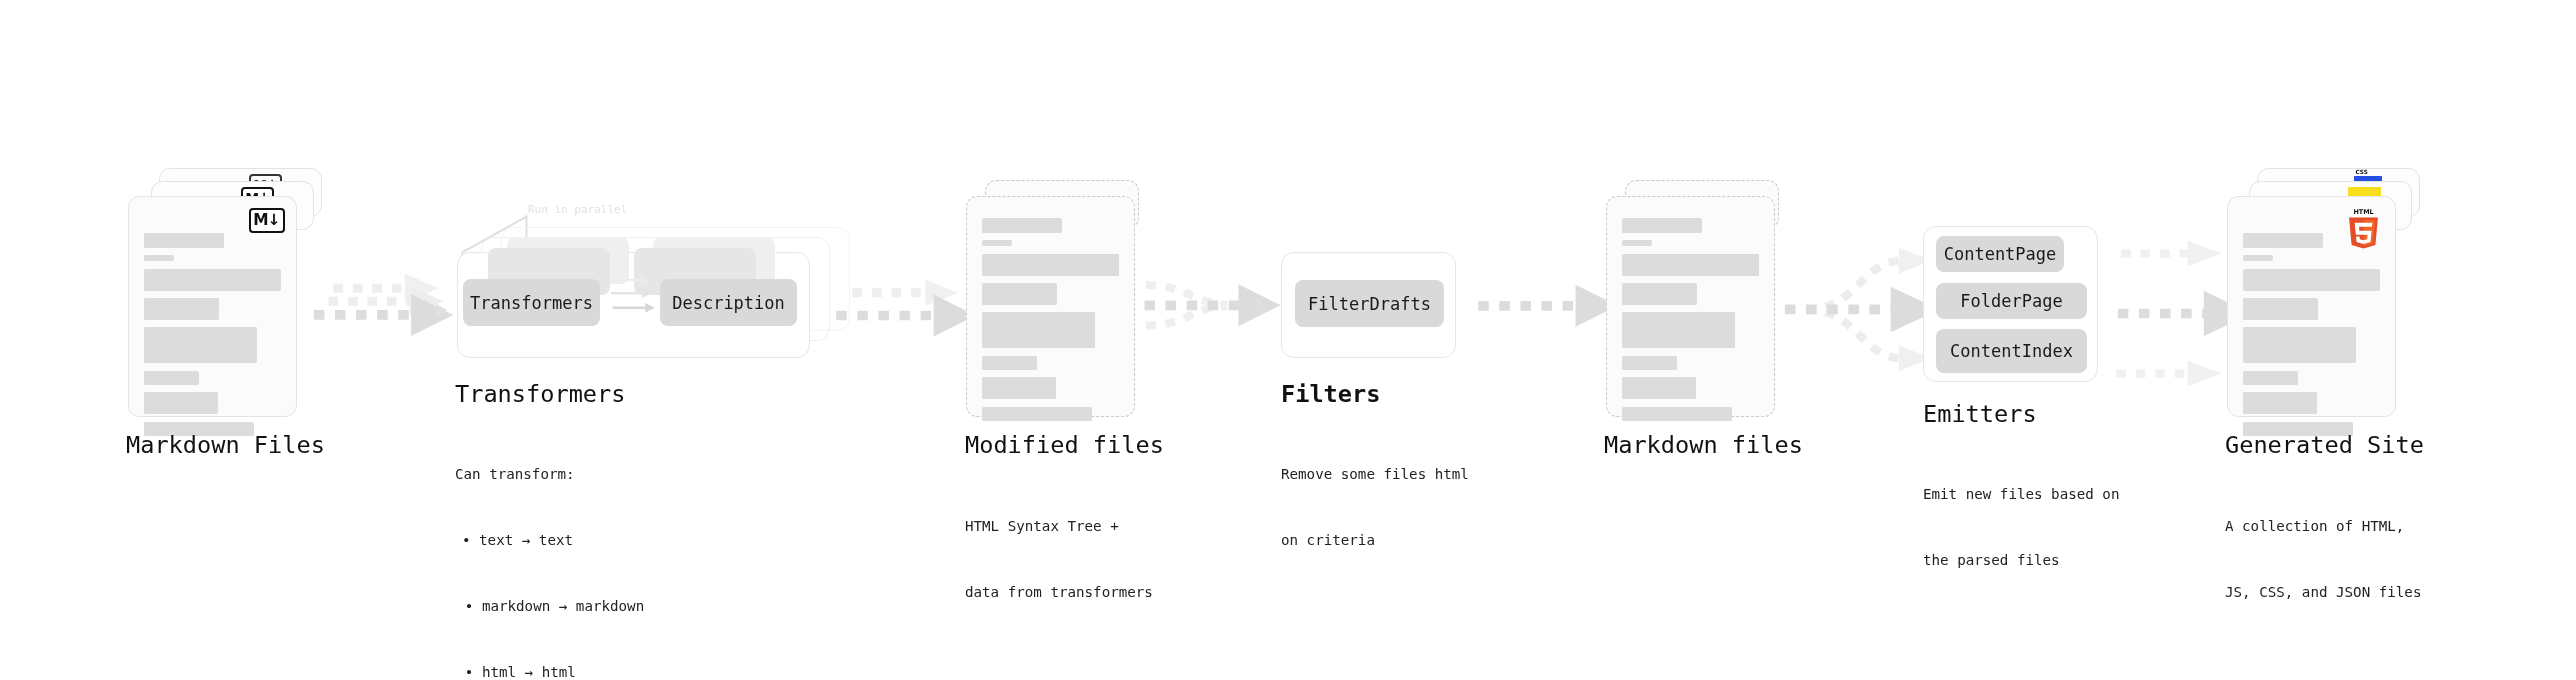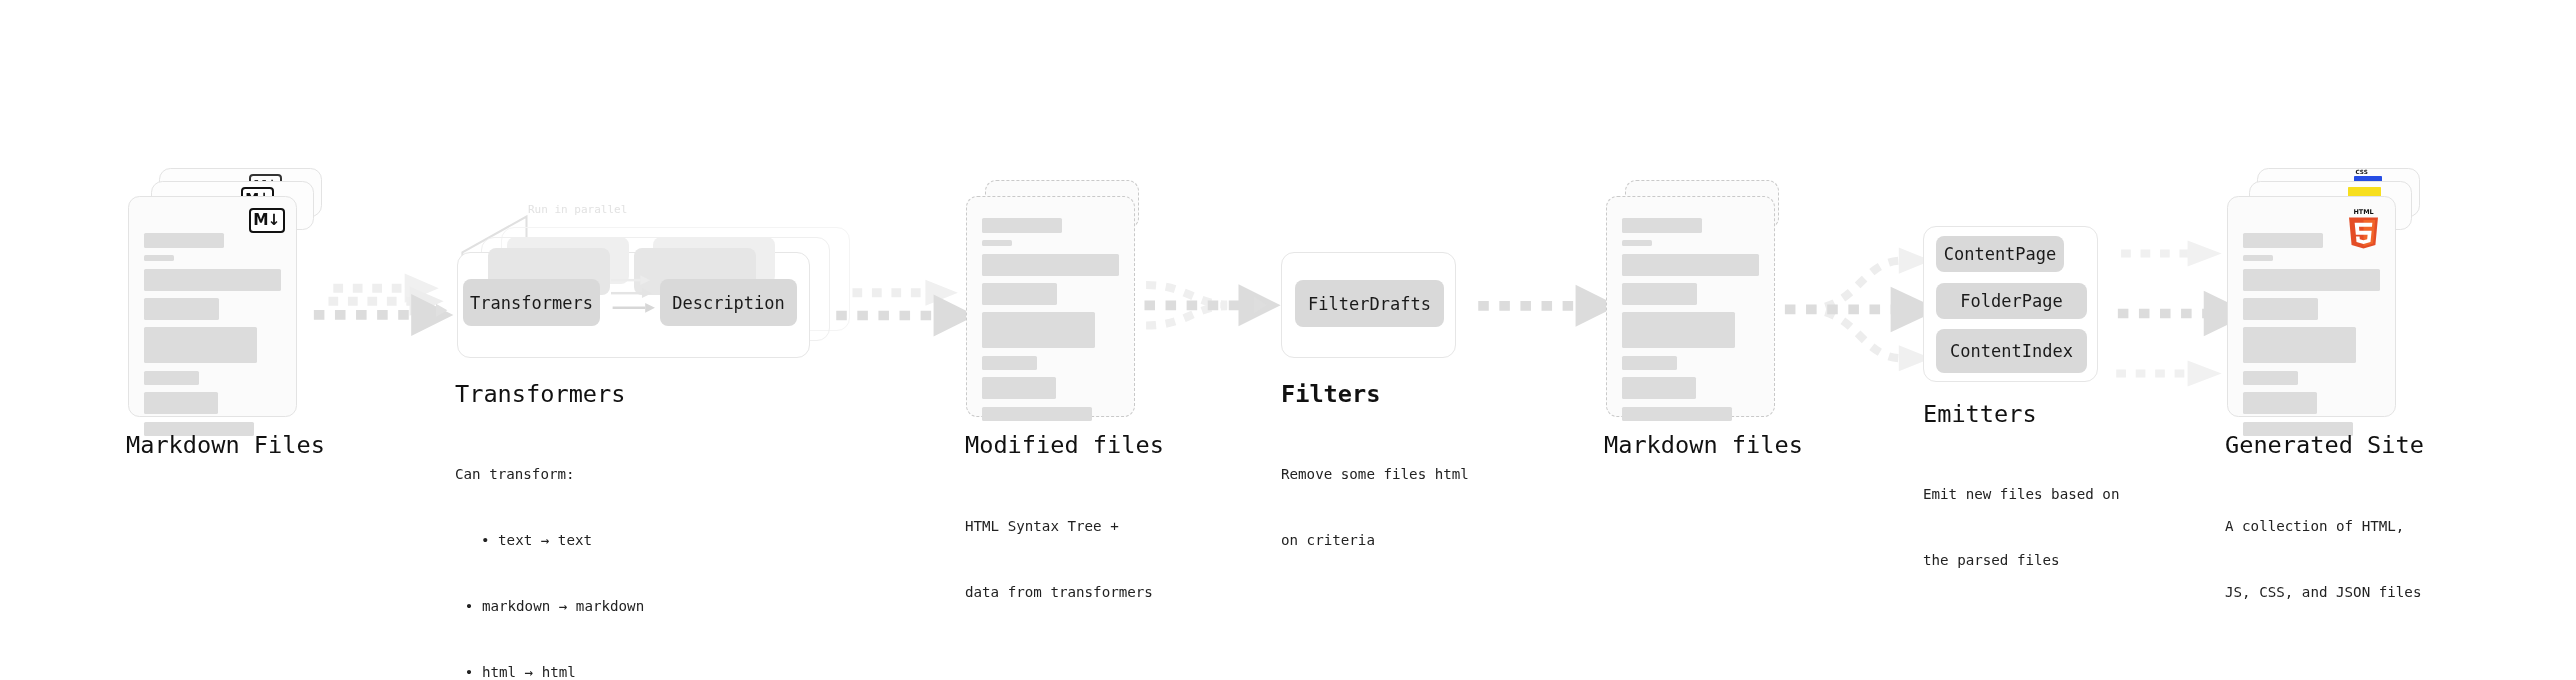--- a/index.html
+++ b/index.html
@@ -182,21 +182,21 @@
     </g>
   </svg>
 
   <svg style="left:436px; top:302px;" width="19.5" height="19.5" viewBox="0 0 24 24">
     <polygon points="0,2 14,10 0,18" fill="#e0e0e0"></polygon>
   </svg>
 
   <div class="title" style="left:455px; top:380px;">Transformers</div>
   <div class="sub" style="left:455px; top:419px;">
     <div>Can transform:</div>
-    <div style="margin-left:26px;">• text → text</div>
+    <div style="margin-left:7px;">• text → text</div>
     <div style="margin-left:9.8px;">• markdown → markdown</div>
     <div style="margin-left:9.8px;">• html → html</div>
   </div>
 
   <svg style="left:833px; top:283px;" width="146" height="65" viewBox="0 0 180 80">
     <g stroke="#eeeeee" stroke-width="11" stroke-dasharray="12 12" fill="none">
       <line x1="24" y1="12" x2="116" y2="12"></line>
     </g>
     <polygon points="114,-4 154,12 114,28" fill="#f0f0f0"></polygon>
     <g stroke="#dcdcdc" stroke-width="12" stroke-dasharray="13 13" fill="none">

